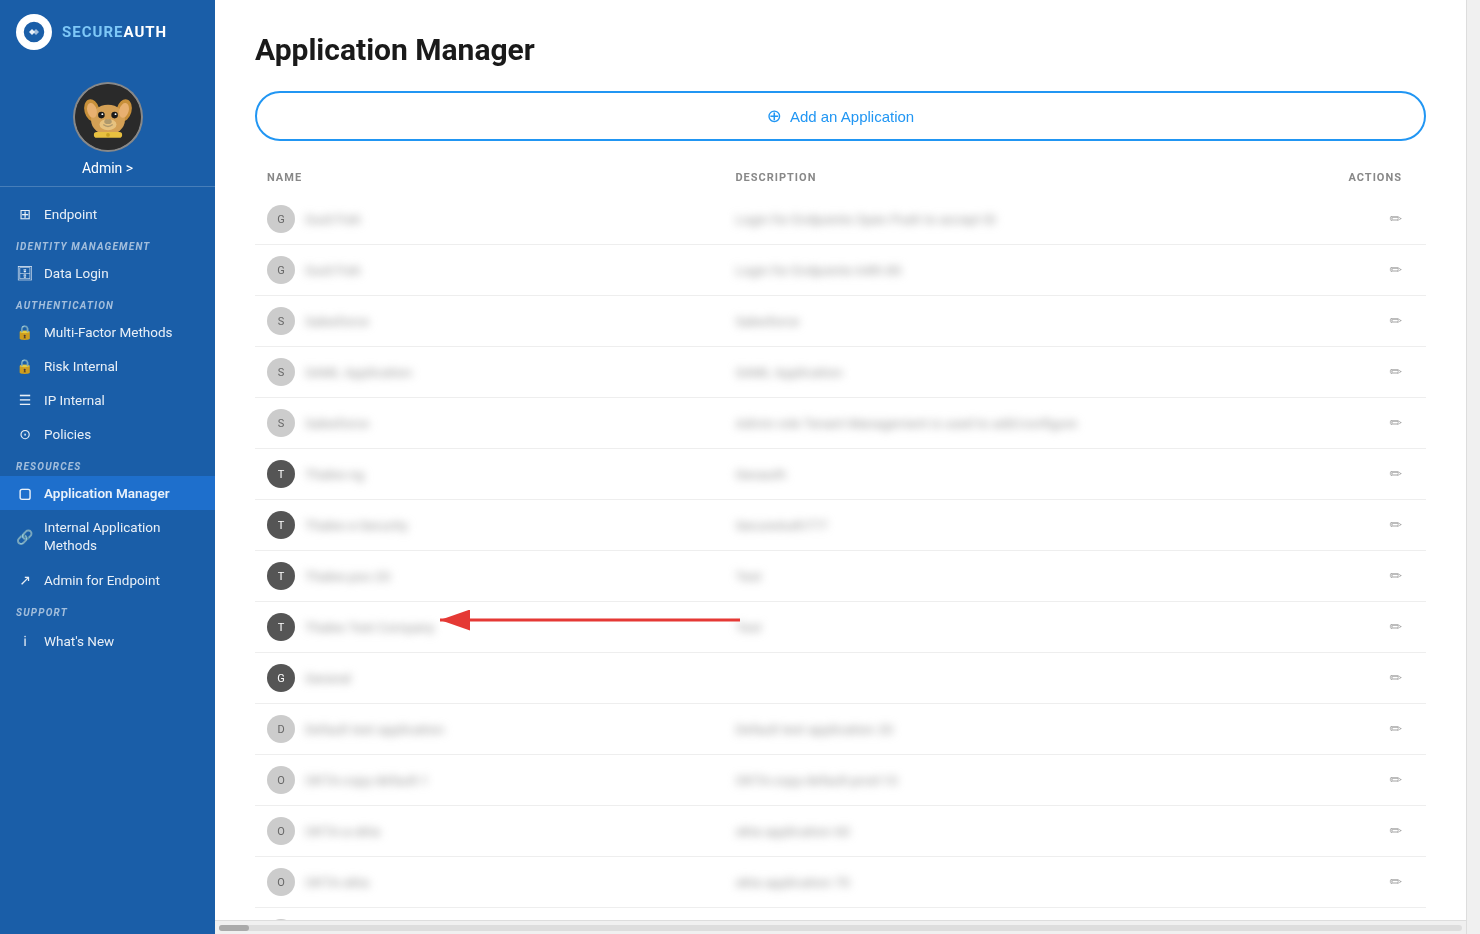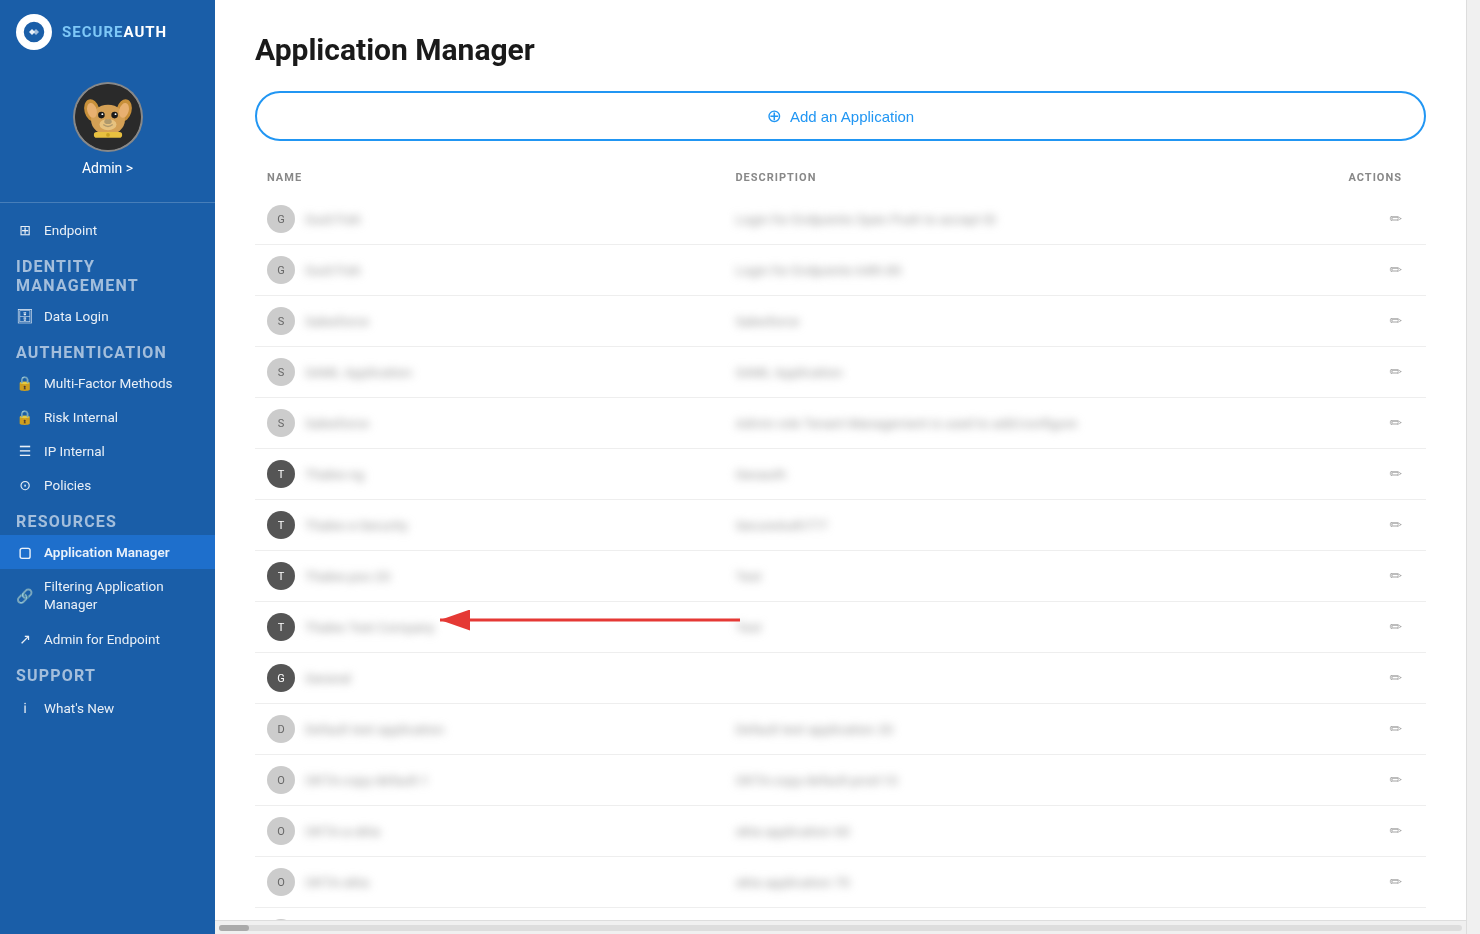--- a/index.html
+++ b/index.html
@@ -30,21 +30,21 @@
       display: flex; align-items: center; justify-content: center;
     }
     .logo-circle svg { width: 24px; height: 24px; }
     .logo-text { font-size: 15px; font-weight: 700; letter-spacing: 1px; color: white; }
     .logo-text span { color: #7ec8f7; }
 
     .avatar-section {
       display: flex;
       flex-direction: column;
       align-items: center;
-      padding: 18px 0 26px;
+      padding: 18px 0 10px;
       border-bottom: 1px solid rgba(255,255,255,0.2);
     }
     .avatar-img {
       width: 70px; height: 70px;
       border-radius: 50%;
       background: #3a3a3a;
       overflow: hidden;
       display: flex; align-items: center; justify-content: center;
       border: 2px solid rgba(255,255,255,0.4);
     }
@@ -53,26 +53,27 @@
       font-size: 14px;
       color: white;
       cursor: pointer;
     }
     .admin-label::after { content: ' >'; }
 
     .nav-section {
       padding: 10px 0;
     }
     .nav-section-title {
-      font-size: 16px;
+      font-size: 10px;
       font-weight: 700;
       letter-spacing: 1.2px;
       color: rgba(255,255,255,0.6);
       padding: 10px 16px 4px;
       text-transform: uppercase;
+      font-style: italic;
     }
     .nav-item {
       display: flex;
       align-items: center;
       gap: 10px;
       padding: 9px 16px;
       font-size: 13.5px;
       color: rgba(255,255,255,0.9);
       cursor: pointer;
       transition: background 0.15s;
@@ -290,21 +291,21 @@
       <span>Policies</span>
     </div>
 
     <div class="nav-section-title">RESOURCES</div>
     <div class="nav-item active">
       <span class="nav-icon">▢</span>
       <span>Application Manager</span>
     </div>
     <div class="nav-item">
       <span class="nav-icon">🔗</span>
-      <span style="line-height:1.3">Filtering Application Manager</span>
+      <span style="line-height:1.3">Internal Application Methods</span>
     </div>
     <div class="nav-item">
       <span class="nav-icon">↗</span>
       <span>Admin for Endpoint</span>
     </div>
 
     <div class="nav-section-title">SUPPORT</div>
     <div class="nav-item">
       <span class="nav-icon">ℹ</span>
       <span>What's New</span>

